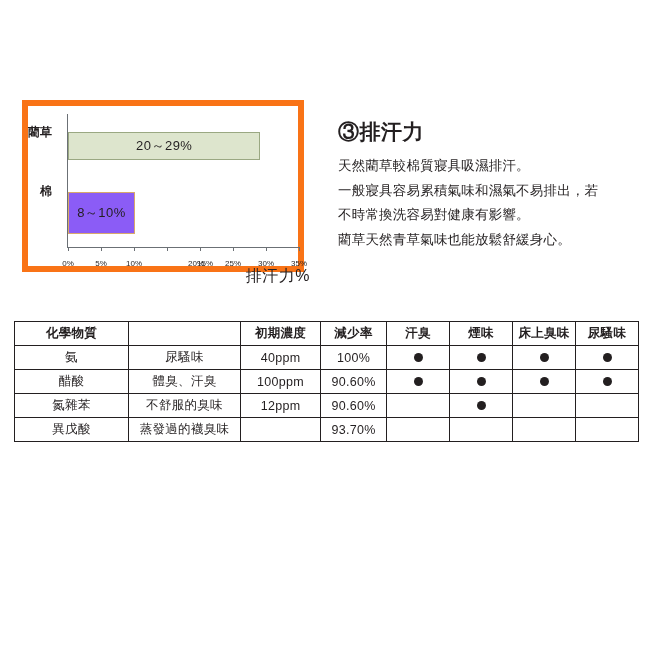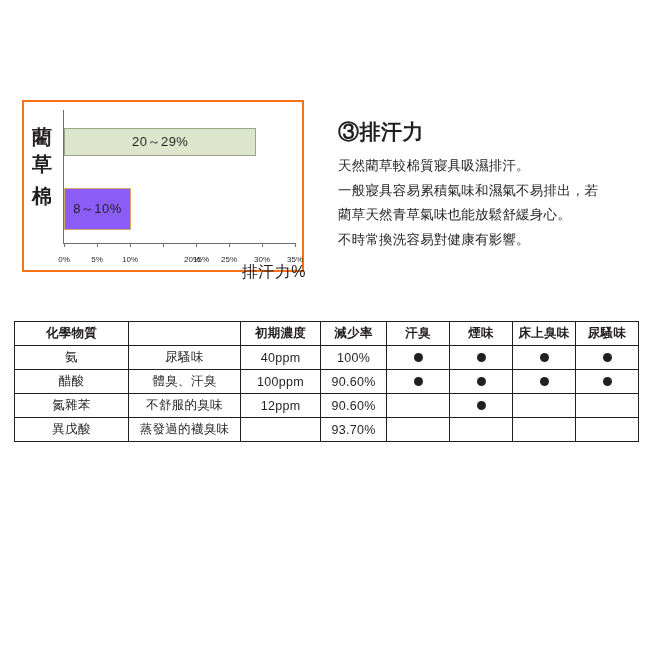--- a/index.html
+++ b/index.html
@@ -32,21 +32,21 @@
     top: 100px;
     width: 310px;
     height: 195px;
   }
   #chart-frame {
     position: absolute;
     left: 8px;
     top: 0;
     width: 282px;
     height: 172px;
-    border: 2px solid #f97316;
+    border: 6px solid #f97316;
     box-sizing: border-box;
     background: #ffffff;
   }
   
   .plot {
     position: absolute;
     left: 39px;
     top: 8px;
     width: 233px;
     height: 134px;
@@ -87,21 +87,21 @@
   }
   #bar-cotton {
     left: 1px;
     top: 78px;
     height: 42px;
     background: #8b5cf6;
     border-color: #d8a86c;
   }
   .bar-cat-label {
     position: absolute;
-    font-size: 20px;
+    font-size: 12px;
     font-weight: bold;
     text-align: right;
     width: 34px;
   }
   #cat-igusa {
     left: 4px;
     top: 24px;
   }
   #cat-cotton {
     left: 4px;
@@ -236,22 +236,22 @@
     </div>
     <div class="bar-cat-label" id="cat-igusa">藺草</div>
     <div class="bar-cat-label" id="cat-cotton">棉</div>
   </div>
 
   <div id="sweat-block">
     <h2 id="sweat-heading">③排汗力</h2>
     <div id="sweat-lines">
       <p>天然藺草較棉質寢具吸濕排汗。</p>
       <p>一般寢具容易累積氣味和濕氣不易排出，若</p>
+      <p>不時常換洗容易對健康有影響。</p>
       <p>藺草天然青草氣味也能放鬆舒緩身心。</p>
-      <p>不時常換洗容易對健康有影響。</p>
     </div>
   </div>
 </div>
 
 <div id="odor-block">
   <table id="odor-table">
     <colgroup>
       <col class="col-sub">
       <col class="col-desc">
       <col class="col-conc">

